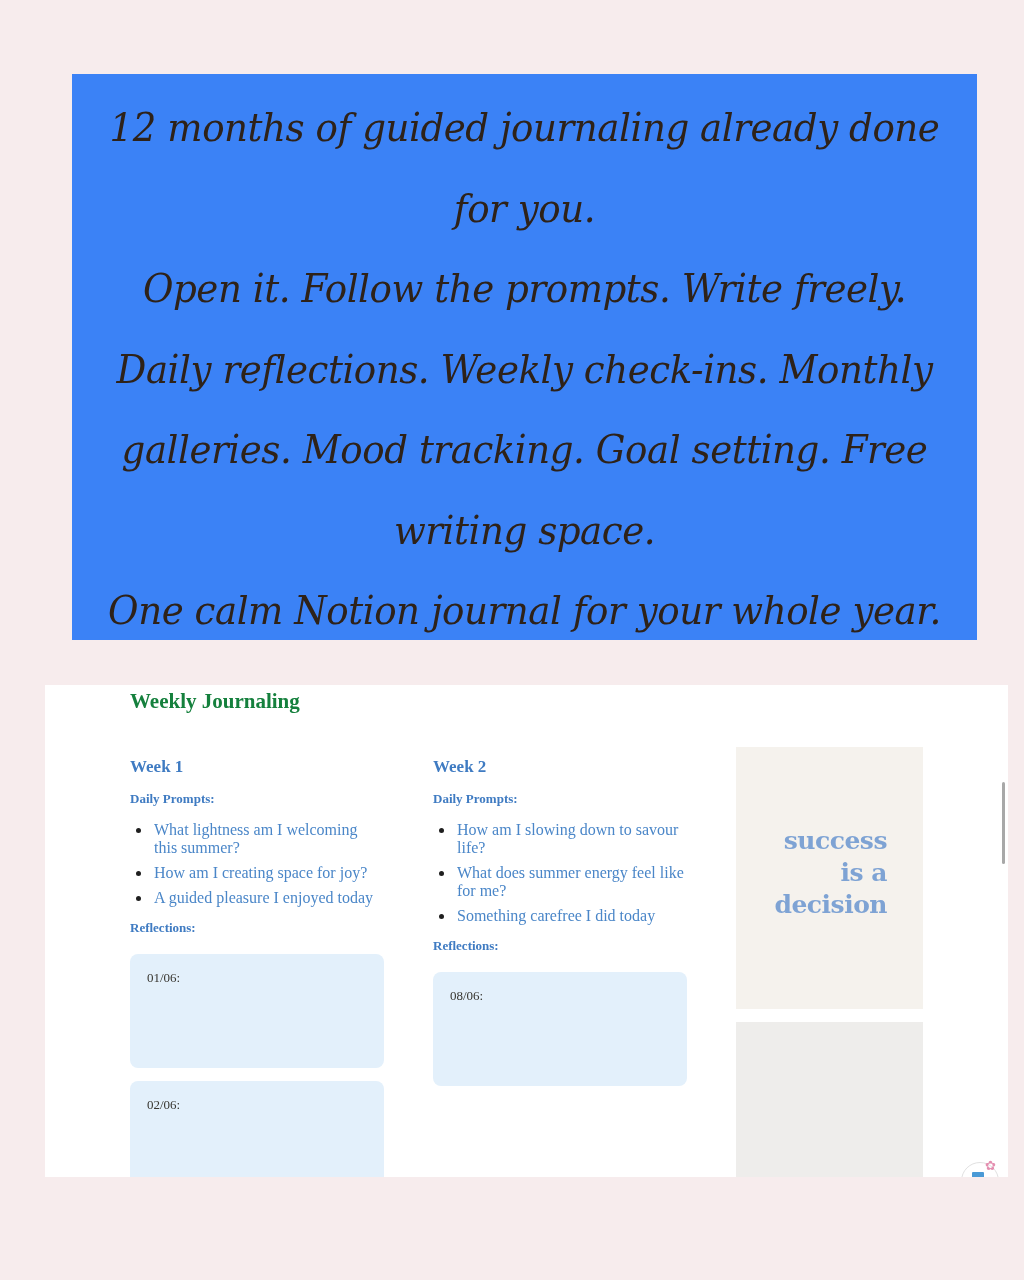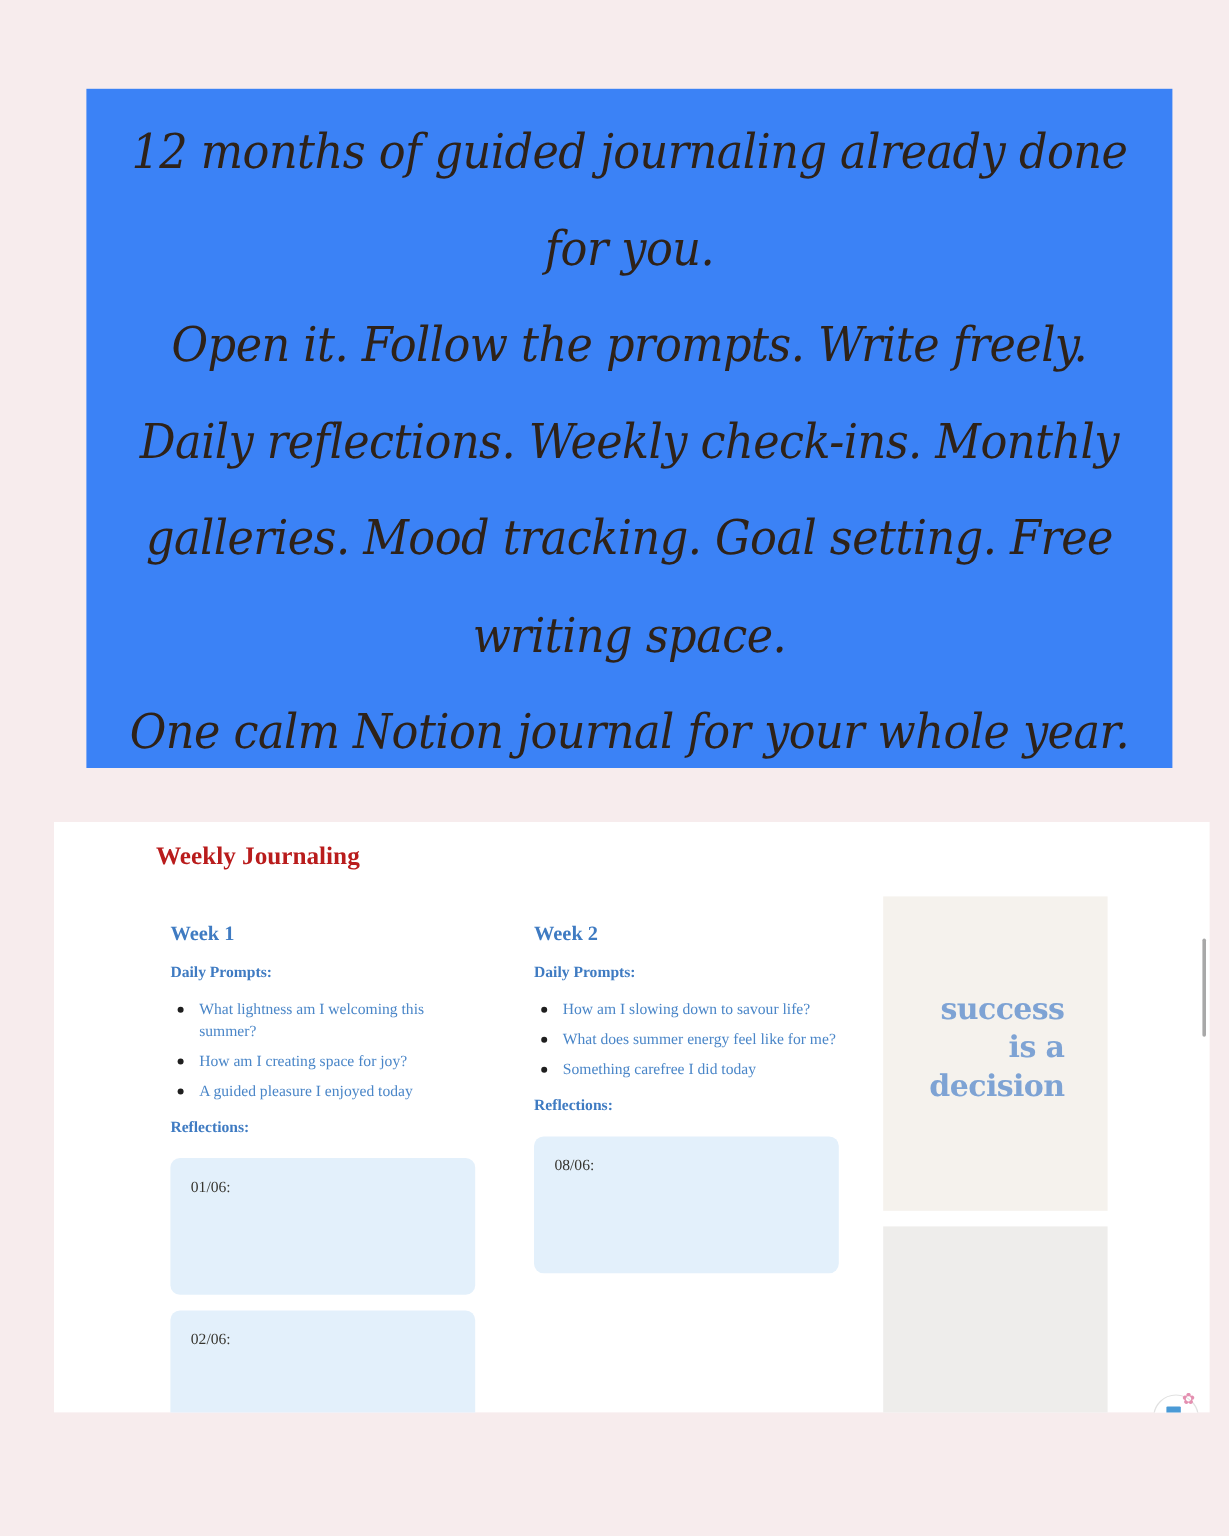--- a/index.html
+++ b/index.html
@@ -51,33 +51,32 @@
       left: 45px;
       top: 685px;
       width: 963px;
       height: 492px;
       background: #ffffff;
       overflow: hidden;
     }
     .page-title {
       position: absolute;
       left: 85px;
-      top: 16px;
+      top: 4px;
       margin: 0;
       font-size: 21px;
       font-weight: bold;
-      color: #b91c1c;
+      color: #15803d;
       font-family: "Liberation Serif", "DejaVu Serif", serif;
     }
 
     .week-col {
       position: absolute;
-      top: 83px;
+      top: 72px;
       width: 254px;
-      margin-left: 12px;
     }
     .week-col.w1 { left: 85px; }
     .week-col.w2 { left: 388px; }
 
     .week-heading {
       margin: 0;
       font-size: 17px;
       font-weight: bold;
       color: #3f7bc2;
       height: 26px;
@@ -90,21 +89,21 @@
       height: 20px;
     }
     .prompt-list {
       list-style: none;
       margin: 10px 0 0 0;
       padding: 0;
     }
     .prompt-item {
       position: relative;
       padding-left: 24px;
-      font-size: 13px;
+      font-size: 16px;
       line-height: 18px;
       color: #4a86c8;
       margin-bottom: 7px;
     }
     .prompt-item .bullet {
       position: absolute;
       left: 6px;
       top: 7px;
       width: 5px;
       height: 5px;

